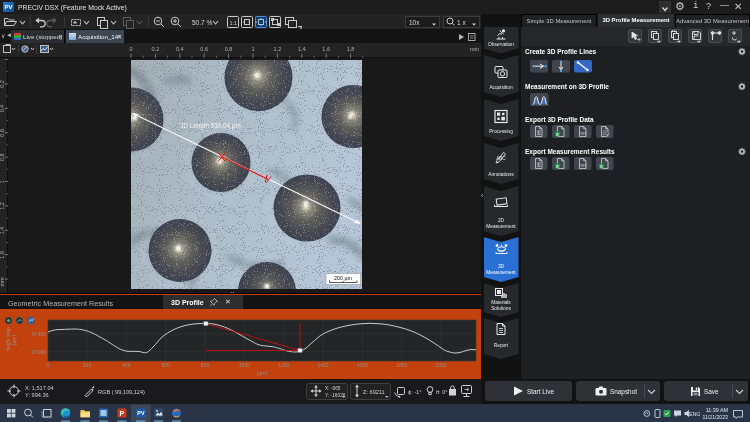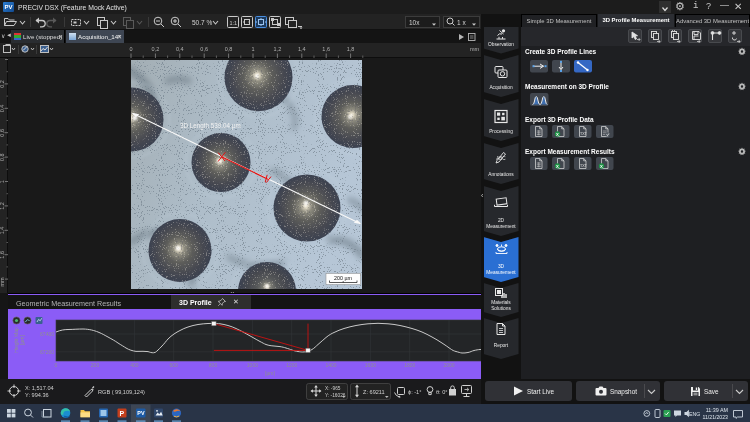--- a/index.html
+++ b/index.html
@@ -301,21 +301,21 @@
       <g>
         <rect x="195" y="213.5" width="34.5" height="11" fill="#fdfdfd" stroke="#888" stroke-width="0.5"></rect>
         <text x="212" y="219.8" font-size="5.3" fill="#111" text-anchor="middle" font-family="Liberation Sans, sans-serif">200 µm</text>
         <path d="M198.5,222.5 h27.5 M198.5,222.5 v-2 M226,222.5 v-2 M212.2,222.5 v-1.4" stroke="#111" stroke-width="0.7" fill="none"></path>
       </g>
     </svg>
   </div>
   <div class="abs" style="left:229px;top:229px;color:#bbb;font-size:8px;">⌄</div>
 </div>
 
-<div class="abs" style="left:8px;top:293px;width:481px;height:86px;background:#8b5cf6;border-top:1px solid #000;">
+<div class="abs" style="left:0;top:293px;width:481px;height:86px;background:#c2410c;border-top:1px solid #000;">
   <div class="abs" style="left:0;top:1px;width:481px;height:14px;background:#141414;">
     <div class="abs" style="left:8px;top:3.5px;font-size:7.2px;color:#b5b5b5;">Geometric Measurement Results</div>
     <div class="abs" style="left:163px;top:0;width:80px;height:14px;background:#2e2e2e;">
       <div class="abs" style="left:8px;top:3.5px;font-size:7px;font-weight:bold;color:#fff;">3D Profile</div>
       <svg class="abs" style="left:47px;top:3px;" width="8" height="8" viewBox="0 0 8 8">
           <path d="M4.5,0.5 l3,3 l-1.4,0.2 l-1.6,1.6 l-0.4,2 l-3.9,-3.9 l2,-0.4 l1.6,-1.6 Z M1.8,6.2 l-1.5,1.5" stroke="#ccc" fill="none" stroke-width="0.8"></path>
         </svg>
       <div class="abs" style="left:62px;top:3px;font-size:7px;color:#ddd;">✕</div>
     </div>
   </div>

